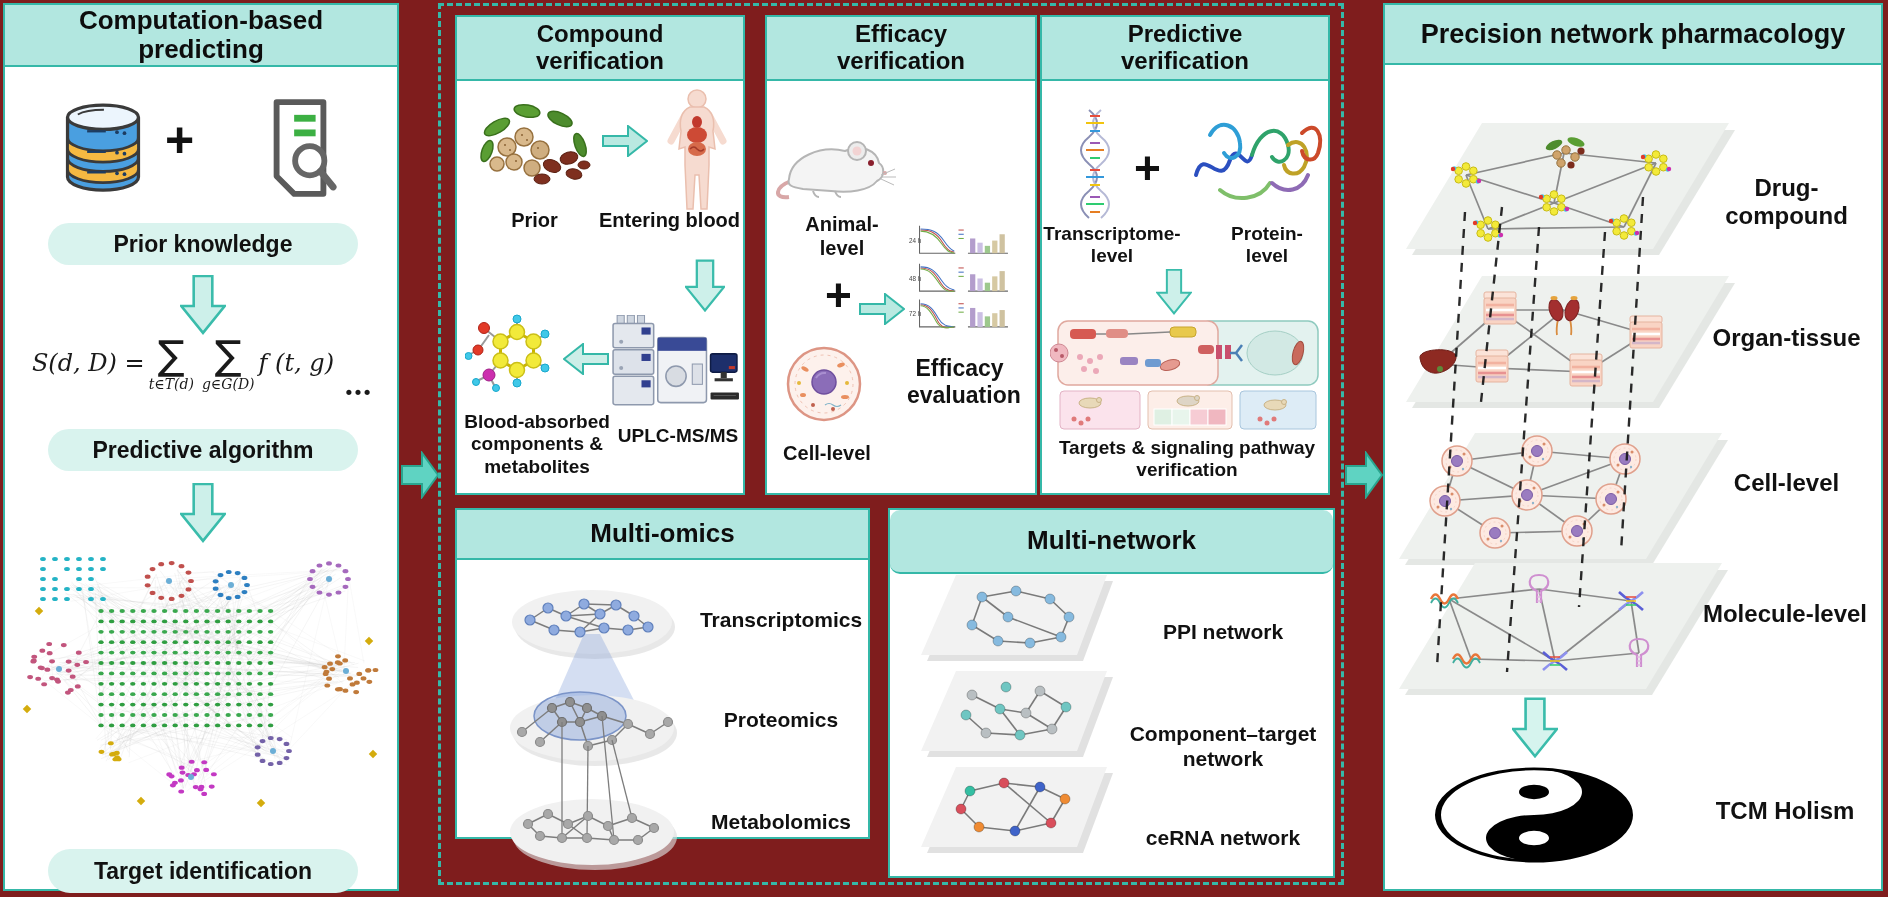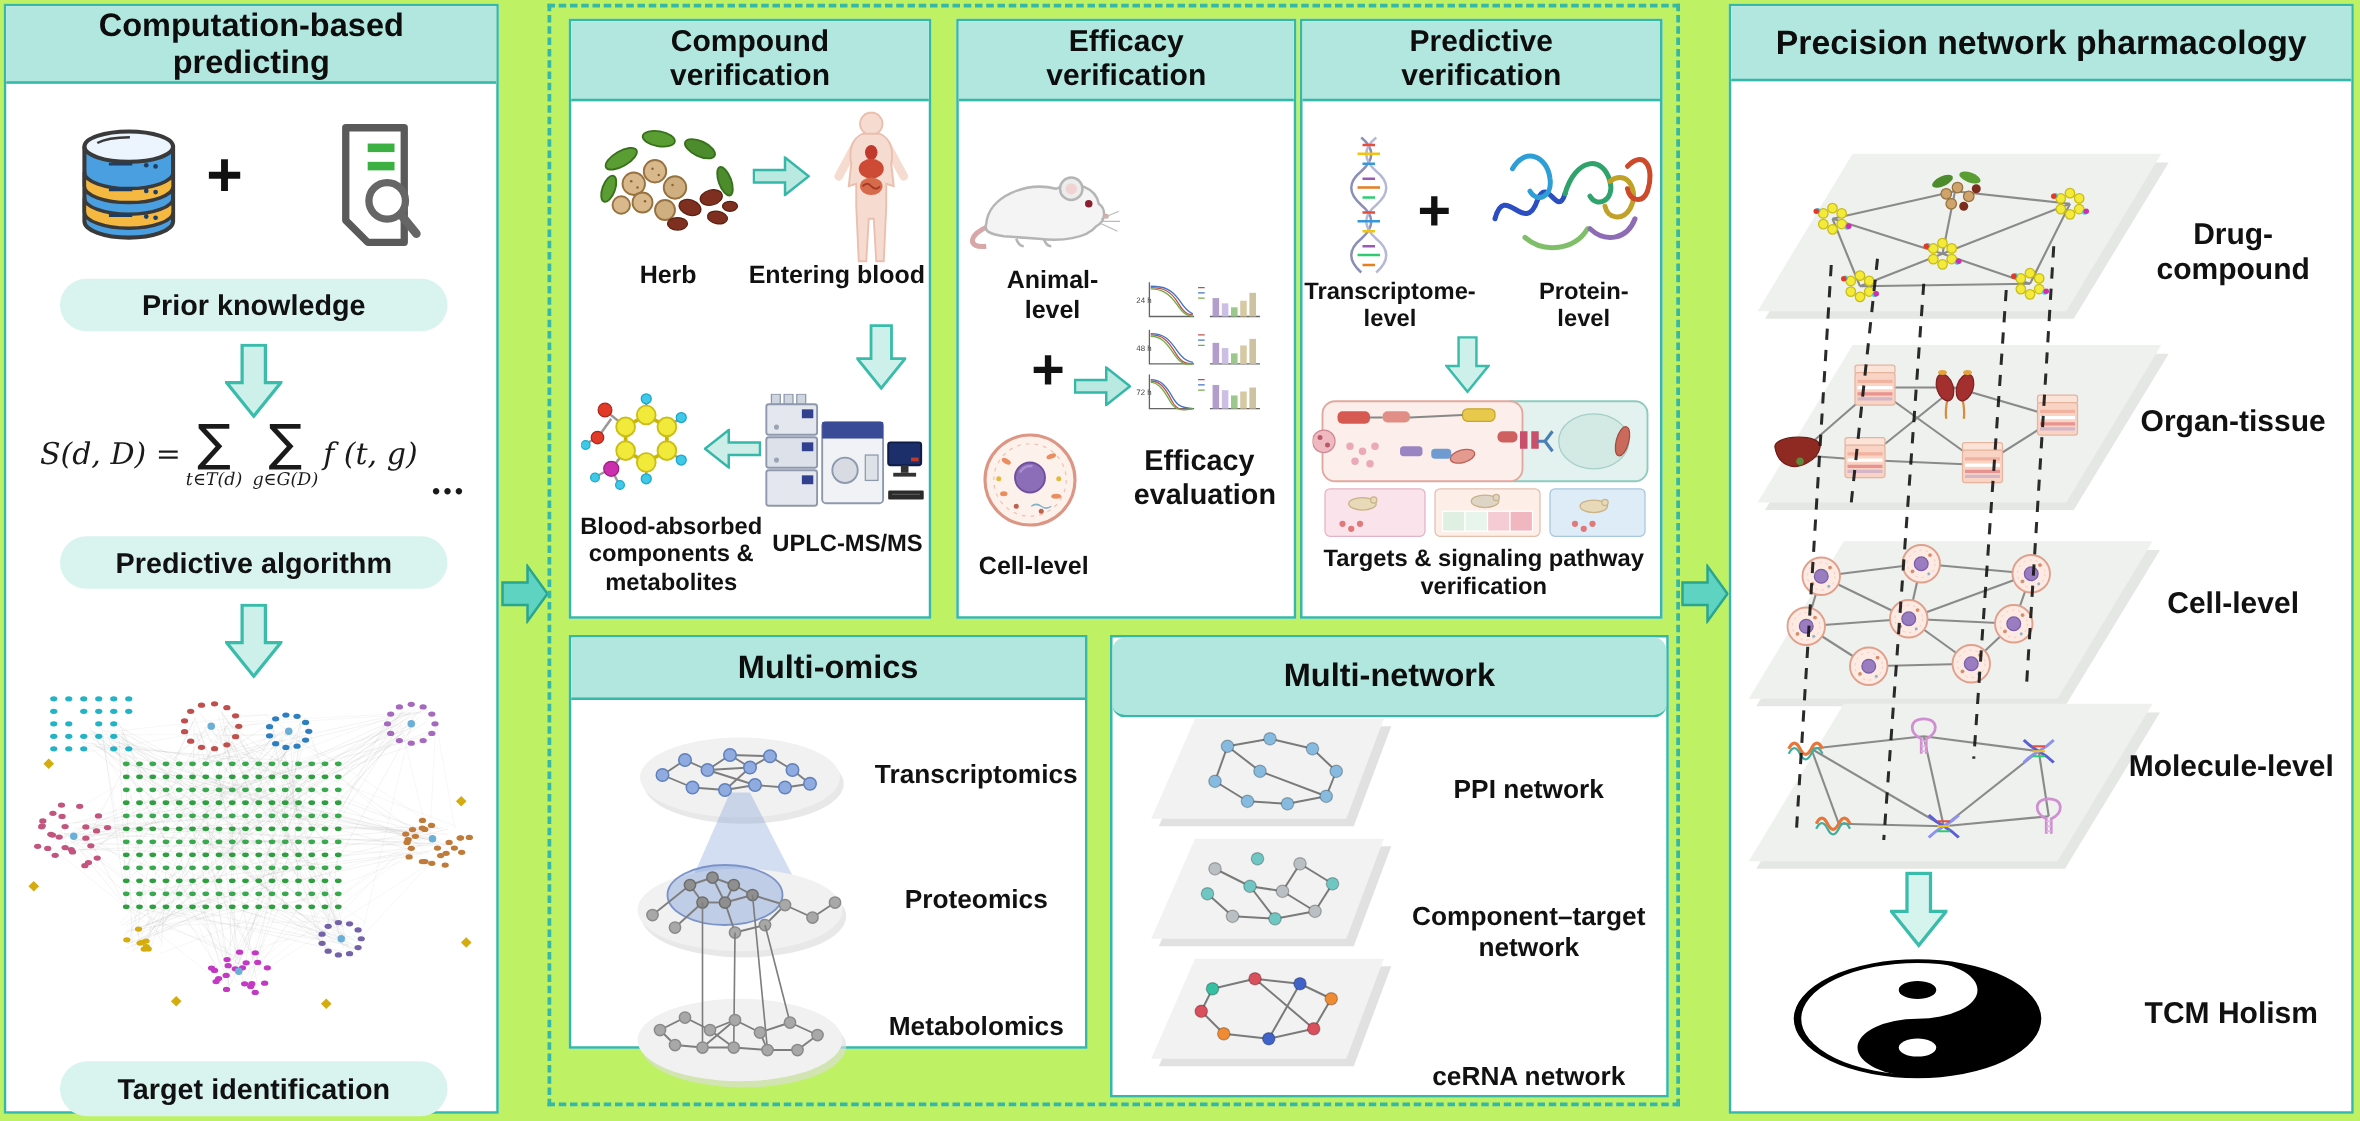--- a/index.html
+++ b/index.html
@@ -1,16 +1,16 @@
 <!DOCTYPE html>
 <html><head>
 <meta charset="utf-8">
 <style>
   html,body{margin:0;padding:0;background:#fff;}
-  #stage{position:relative;width:1888px;height:897px;background:#bef264;
+  #stage{position:relative;width:1888px;height:897px;background:#7f1d1d;
          font-family:"Liberation Sans",sans-serif;color:#0d0d0d;overflow:hidden;}
   .abs{position:absolute;}
   .panel{position:absolute;background:#fff;border:2.5px solid #35b8a8;box-sizing:border-box;}
   .band{position:absolute;left:0;top:0;width:100%;background:#b2e7e0;border-bottom:2.5px solid #35b8a8;
         box-sizing:border-box;display:flex;align-items:center;justify-content:center;text-align:center;
         font-weight:bold;line-height:1.12;color:#0d0d0d;}
   .pill{position:absolute;background:#d9f3ee;border-radius:26px;display:flex;align-items:center;
         justify-content:center;font-weight:bold;font-size:23px;color:#111;}
   .lbl{position:absolute;font-weight:bold;color:#111;text-align:center;line-height:1.18;}
   .plus{position:absolute;font-weight:bold;color:#111;line-height:1;}
@@ -794,21 +794,21 @@
       <line x1="28" y1="26" x2="14" y2="52" stroke="#f6dbd0" stroke-width="7" stroke-linecap="round"></line>
       <line x1="52" y1="26" x2="66" y2="52" stroke="#f6dbd0" stroke-width="7" stroke-linecap="round"></line>
       <circle cx="40" cy="10" r="9" fill="#f6dbd0" stroke="#eabfae" stroke-width="1.5"></circle>
       <path d="M33,18 C24,22 22,32 24,42 L22,60 28,58 28,76 30,120 36,120 38,86 42,86 44,120 50,120 52,76 52,58 58,60 56,42 C58,32 56,22 47,18 Z" fill="#f6dbd0" stroke="#eabfae" stroke-width="1.5"></path>
       <ellipse cx="40" cy="33" rx="5" ry="6" fill="#c1392d"></ellipse>
       <ellipse cx="40" cy="46" rx="10" ry="8" fill="#cd4a35"></ellipse>
       <ellipse cx="40" cy="60" rx="9" ry="7" fill="#d66a4a"></ellipse>
       <path d="M33,60 q4,-4 7,0 q4,4 7,0" stroke="#a33a28" stroke-width="1.5" fill="none"></path>
     </svg>
 
-    <div class="lbl" style="left:15px;top:192px;width:125px;font-size:20px;">Herb</div>
+    <div class="lbl" style="left:15px;top:192px;width:125px;font-size:20px;">Prior</div>
     <div class="lbl" style="left:135px;top:192px;width:155px;font-size:20px;">Entering blood</div>
 
     <svg class="abs" style="left:228px;top:242px;" width="40" height="54" viewBox="0 0 44 58">
       <polygon points="13,1 31,1 31,30 43,30 22,56 1,30 13,30" fill="#cdf0ea" stroke="#3abcab" stroke-width="2.5"></polygon>
     </svg>
 
     <svg class="abs" style="left:152px;top:298px;" width="132" height="94" viewBox="0 0 130 92">
       <rect x="8" y="0" width="7" height="8" fill="#cfd6e0" stroke="#8e99ad"></rect>
         <rect x="18" y="0" width="7" height="8" fill="#cfd6e0" stroke="#8e99ad"></rect>
         <rect x="28" y="0" width="7" height="8" fill="#cfd6e0" stroke="#8e99ad"></rect>
@@ -1234,21 +1234,21 @@
         <circle cx="92" cy="210" r="5" fill="#d94f5c" stroke="rgba(0,0,0,0.25)" stroke-width="1"></circle>
         <circle cx="128" cy="214" r="5" fill="#3f63c9" stroke="rgba(0,0,0,0.25)" stroke-width="1"></circle>
         <circle cx="153" cy="226" r="5" fill="#ef8b33" stroke="rgba(0,0,0,0.25)" stroke-width="1"></circle>
         <circle cx="139" cy="250" r="5" fill="#d94f5c" stroke="rgba(0,0,0,0.25)" stroke-width="1"></circle>
         <circle cx="103" cy="258" r="5" fill="#3f63c9" stroke="rgba(0,0,0,0.25)" stroke-width="1"></circle>
         <circle cx="67" cy="254" r="5" fill="#ef8b33" stroke="rgba(0,0,0,0.25)" stroke-width="1"></circle>
         <circle cx="49" cy="236" r="5" fill="#d94f5c" stroke="rgba(0,0,0,0.25)" stroke-width="1"></circle>
       </svg>
     <div class="lbl" style="left:238px;top:110px;width:190px;font-size:21px;">PPI network</div>
     <div class="lbl" style="left:233px;top:212px;width:200px;font-size:21px;">Component–target network</div>
-    <div class="lbl" style="left:238px;top:316px;width:190px;font-size:21px;margin-top:24px;">ceRNA network</div>
+    <div class="lbl" style="left:238px;top:316px;width:190px;font-size:21px;">ceRNA network</div>
   </div>
 
   <svg class="abs" style="left:1344px;top:451px;" width="40" height="48" viewBox="0 0 38 48">
     <polygon points="1,15 21,15 21,2 37,24 21,46 21,33 1,33" fill="#5fd3c2" stroke="#2aa58f" stroke-width="2"></polygon>
   </svg>
 
   <div class="panel" style="left:1383px;top:3px;width:500px;height:888px;">
     <div class="band" style="height:60px;font-size:27px;">Precision network pharmacology</div>
 
     <svg class="abs" id="layer1" style="left:9px;top:112px;" width="345" height="140" viewBox="0 0 345 140">

